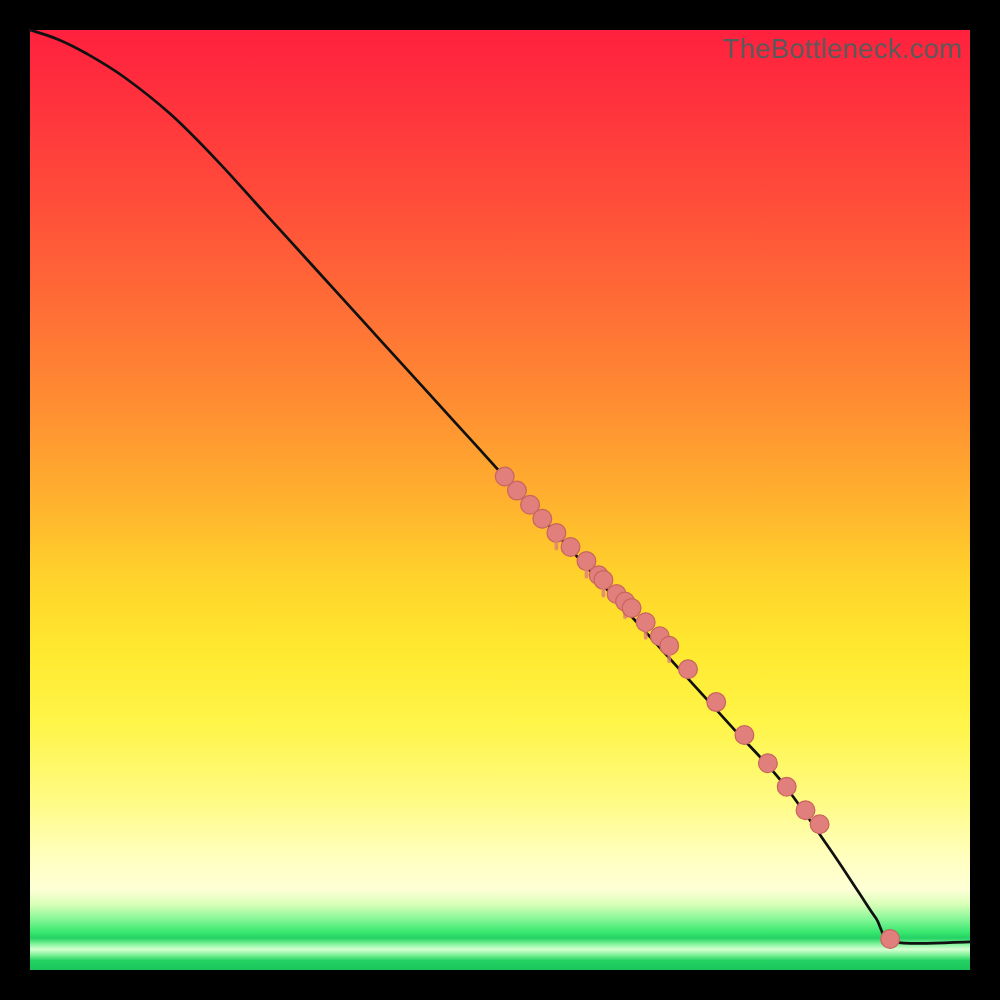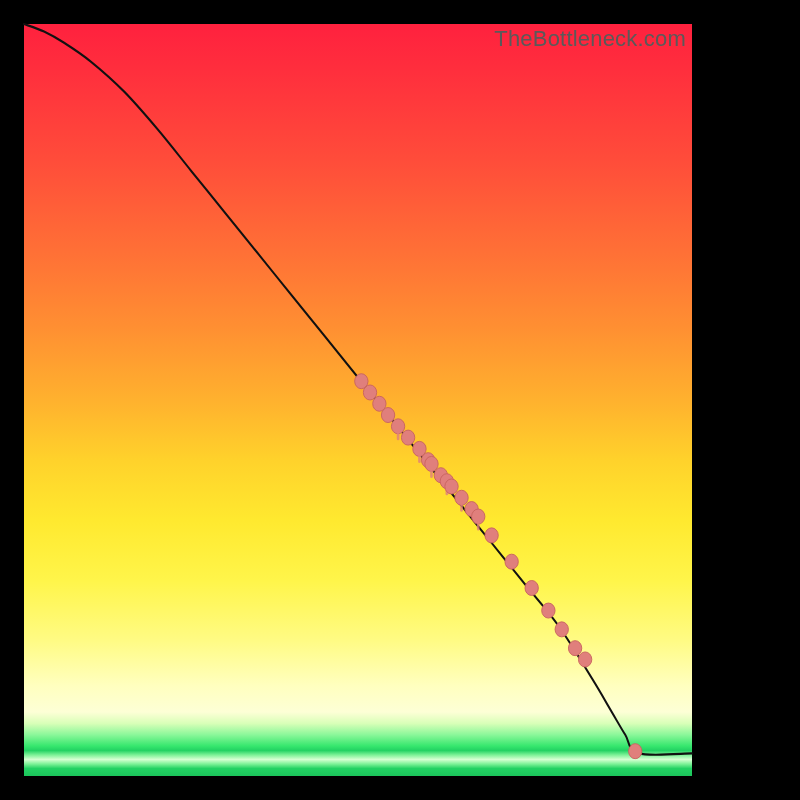--- a/index.html
+++ b/index.html
@@ -14,21 +14,21 @@
   .stage {
     position: relative;
     width: 800px;
     height: 800px;
     background: #000;
   }
   .plot-area {
     position: absolute;
     left: 24px;
     top: 24px;
-    width: 668px;
+    width: 752px;
     height: 752px;
   }
   .plot-bg {
     position: absolute;
     left: 0;
     top: 0;
     width: 100%;
     height: 100%;
     
     background: linear-gradient(

